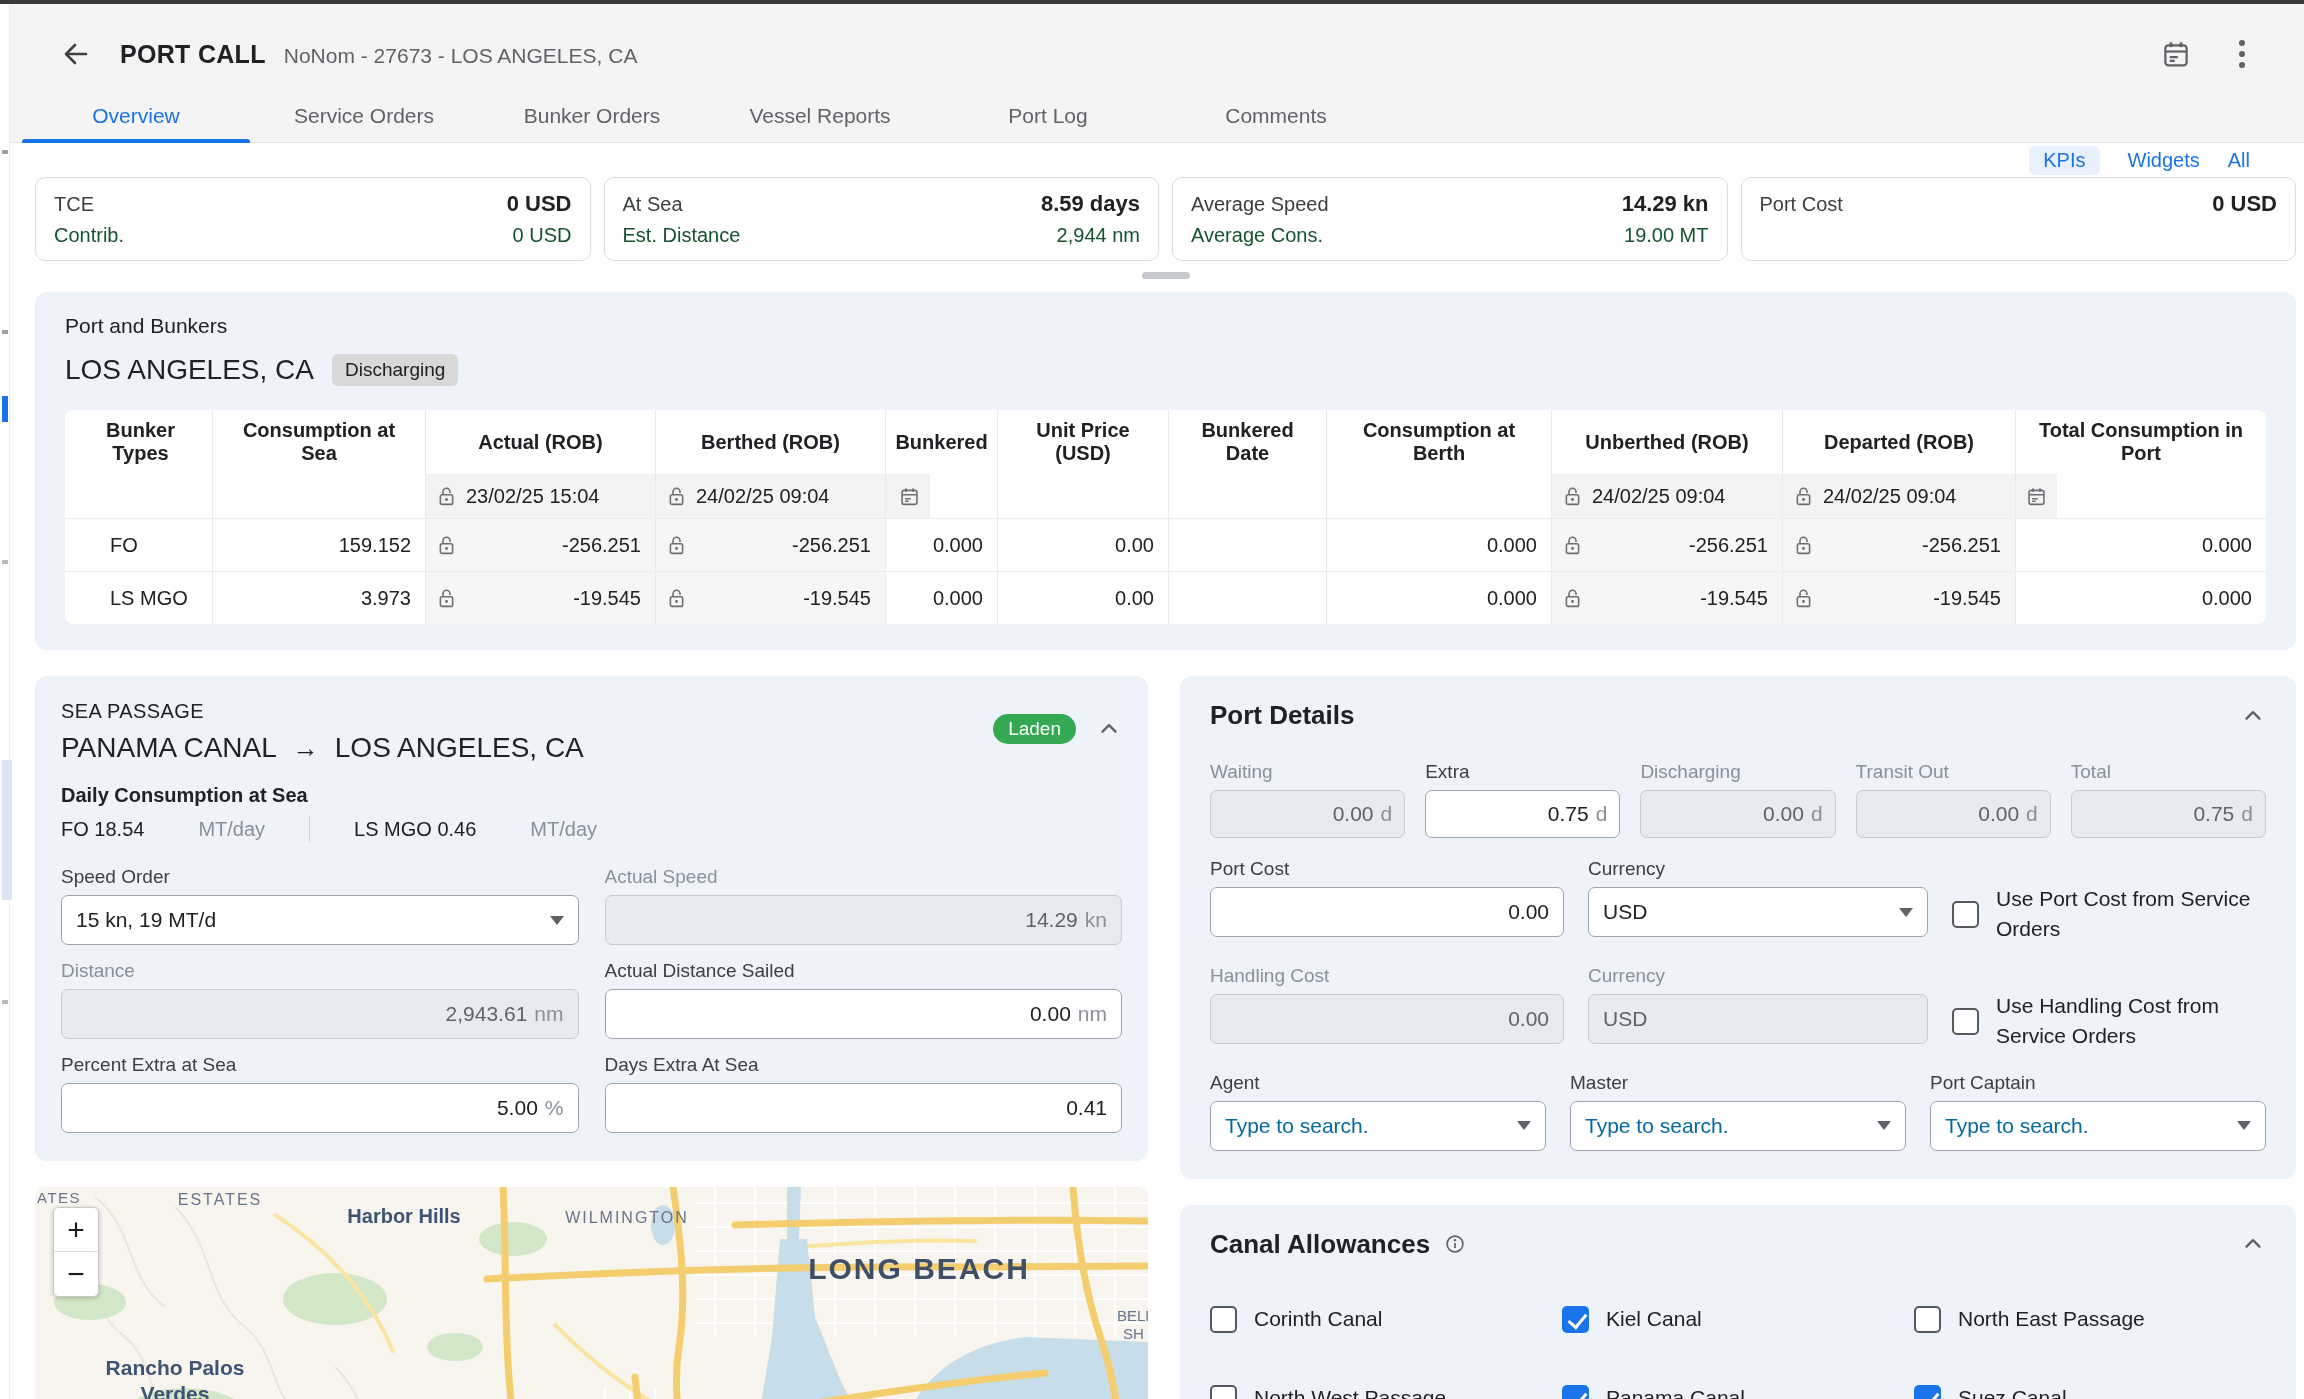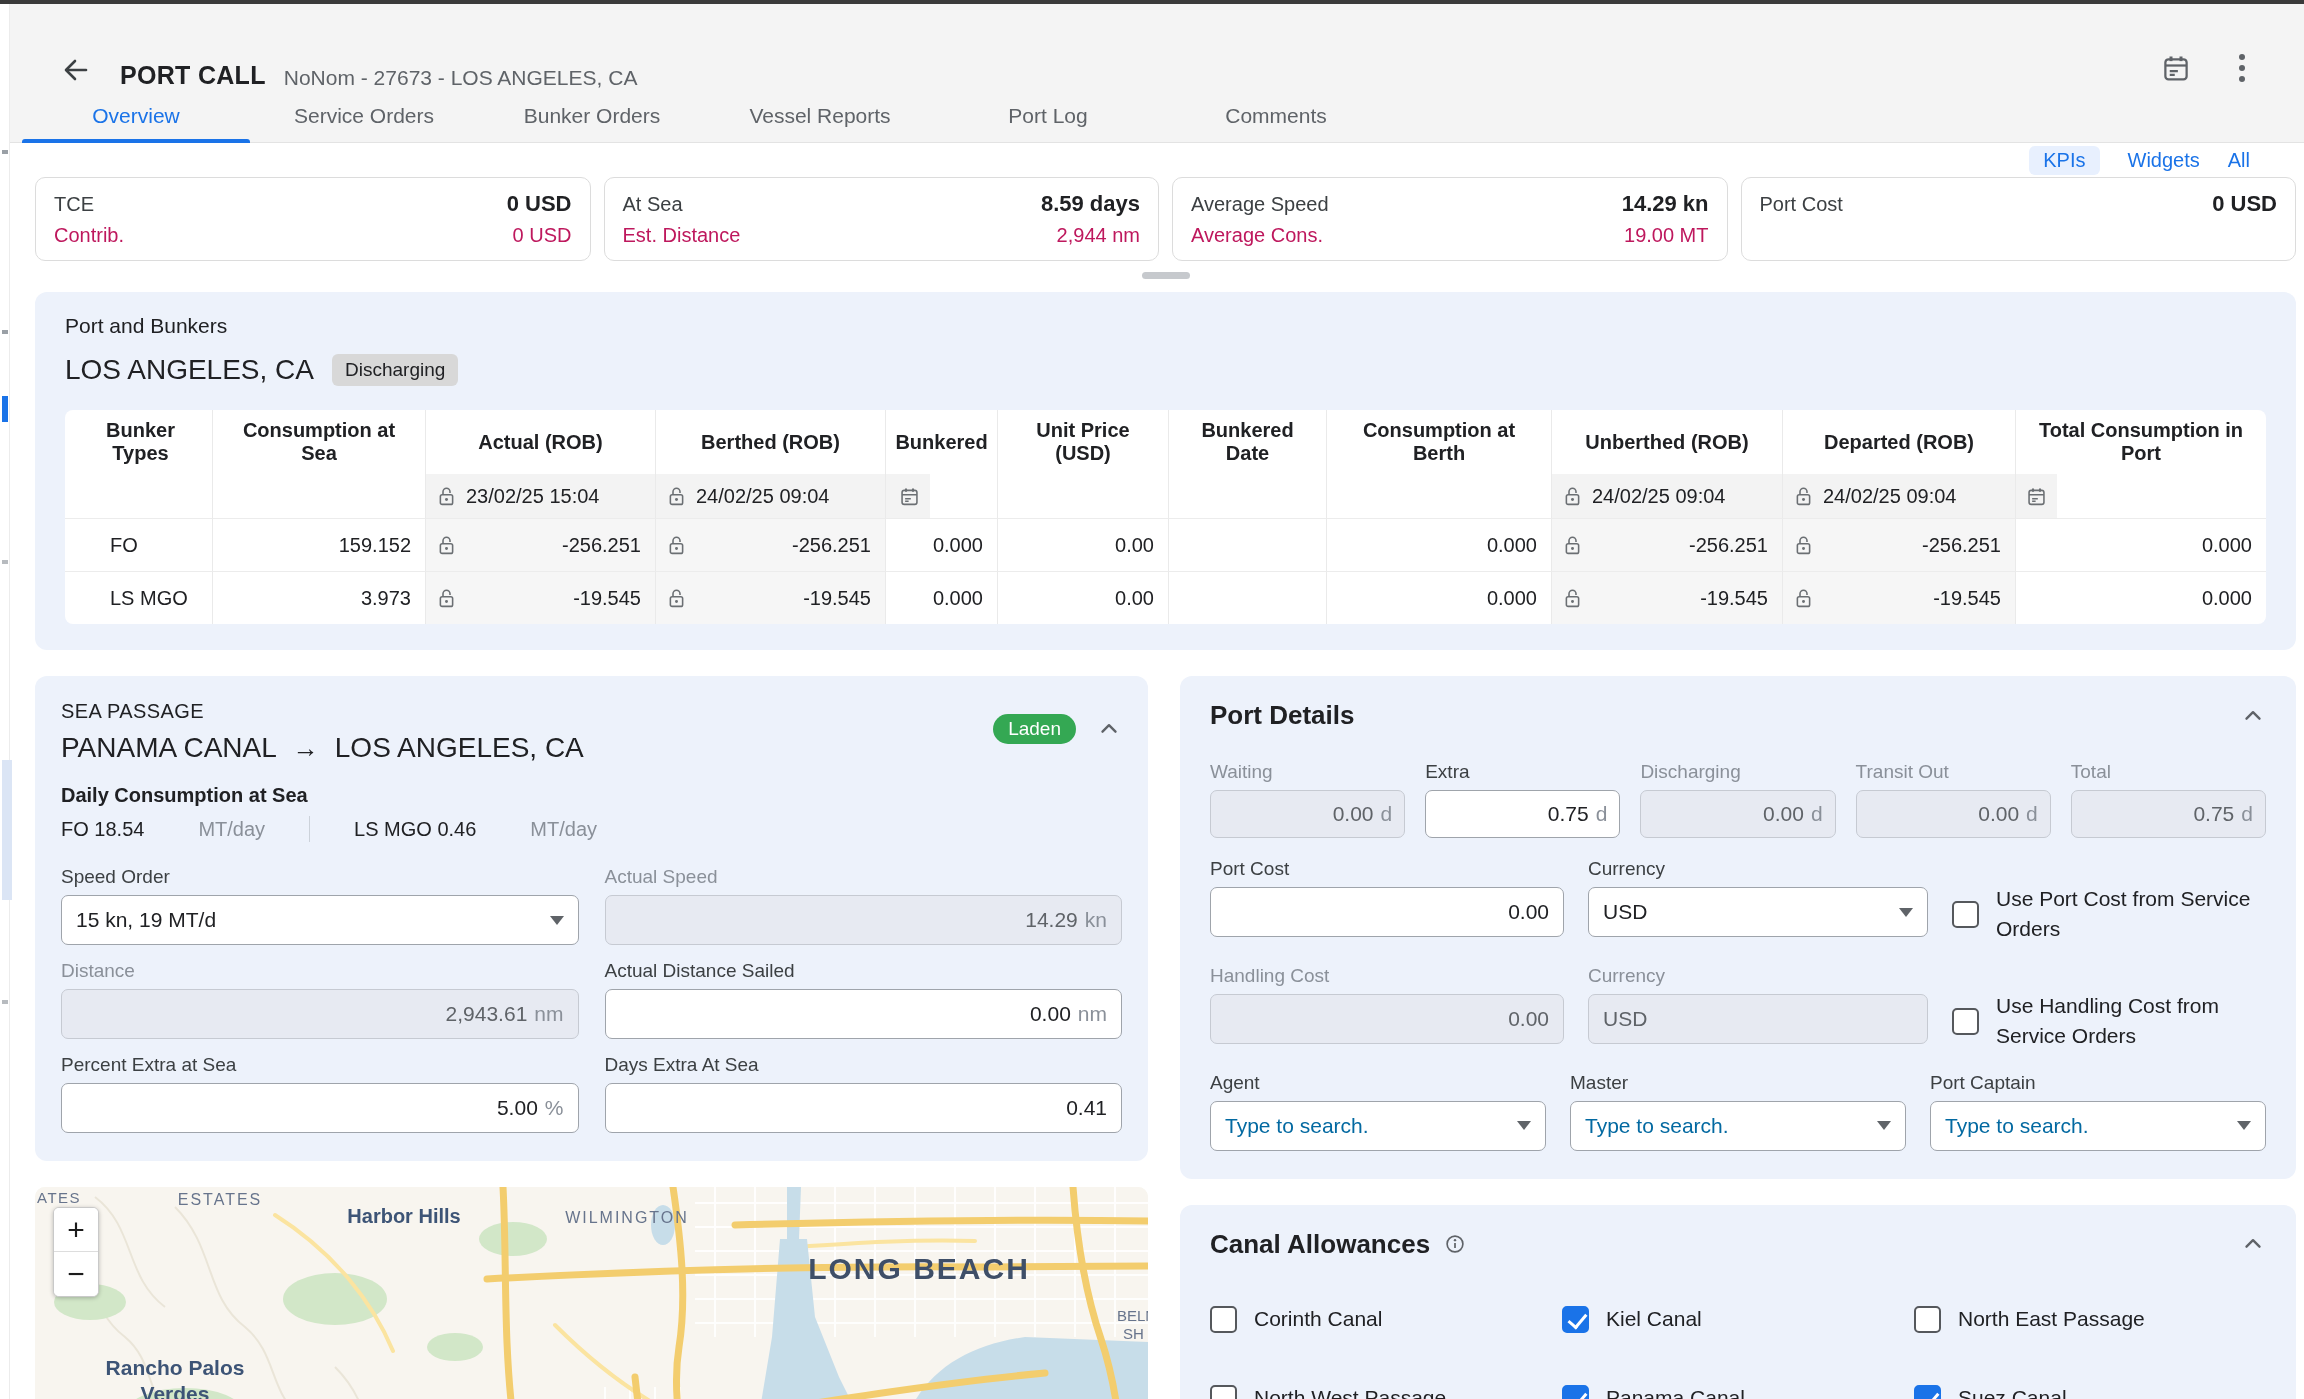--- a/index.html
+++ b/index.html
@@ -16,21 +16,21 @@
   .sl-m2 { top:330px; width:6px; height:4px; background:#9aa0a6; }
   .sl-blue { top:396px; width:6px; height:26px; background:#1a73e8; }
   .sl-m3 { top:560px; width:6px; height:4px; background:#b7bbbf; }
   .sl-block { top:760px; width:10px; height:140px; background:#dbe5f5; }
   .sl-m4 { top:1000px; width:6px; height:4px; background:#b7bbbf; }
 
   .app { margin-left:10px; width:2294px; }
 
   
   .header { background:#f4f4f4; border-bottom:1px solid #e3e3e3; padding-top:18px; }
-  .header-top { height:72px; display:flex; align-items:flex-end; padding:0 40px 0 46px; }
+  .header-top { height:72px; display:flex; align-items:center; padding:0 40px 0 46px; }
   .back-btn { width:40px; height:40px; display:flex; align-items:center; justify-content:center; cursor:pointer; }
   .back-btn svg { width:32px; height:32px; stroke:#3c4043; }
   .hd-title { font-size:25px; font-weight:700; letter-spacing:.3px; margin-left:24px; }
   .hd-sub { font-size:21px; color:#5f6368; margin-left:18px; margin-top:3px; }
   .hd-spacer { flex:1; }
   .hd-icon { width:44px; height:44px; display:flex; align-items:center; justify-content:center; cursor:pointer; color:#5f6368; }
   .hd-icon svg { width:30px; height:30px; }
   .kebab { display:flex; flex-direction:column; gap:5px; margin-left:22px; }
   .kebab b { width:6px; height:6px; border-radius:50%; background:#5f6368; }
 
@@ -47,21 +47,21 @@
   .kpi-links { display:flex; justify-content:flex-end; align-items:center; gap:28px;
                padding:5px 46px 4px 0; font-size:20px; color:#1a73e8; height:34px; }
   .kpi-links span { cursor:pointer; }
   .kpi-pill { background:#e8f0fe; border-radius:6px; padding:3px 14px; }
 
   .kpi-row { display:flex; gap:13px; }
   .kpi-card { flex:1; background:#fff; border:1px solid #dcdcdc; border-radius:10px; padding:9px 18px 10px; }
   .kpi-line { display:flex; justify-content:space-between; align-items:baseline; line-height:1.5; }
   .kpi-l1 { font-size:20px; color:#3c4043; }
   .kpi-v1 { font-size:22px; font-weight:700; color:#202124; }
-  .kpi-l2, .kpi-v2 { font-size:20px; color:#be185d; }
+  .kpi-l2, .kpi-v2 { font-size:20px; color:#14532d; }
 
   .drag-handle { width:48px; height:7px; background:#c6c9cd; border-radius:4px; margin:11px auto 13px; cursor:row-resize; }
 
   .panel { background:#edf2fb; border-radius:12px; }
 
   
   .pb { padding:22px 30px 26px; }
   .pb-title { font-size:21px; margin-bottom:16px; }
   .pb-port-row { display:flex; align-items:center; gap:18px; margin-bottom:24px; }
   .pb-port-name { font-size:28px; }

